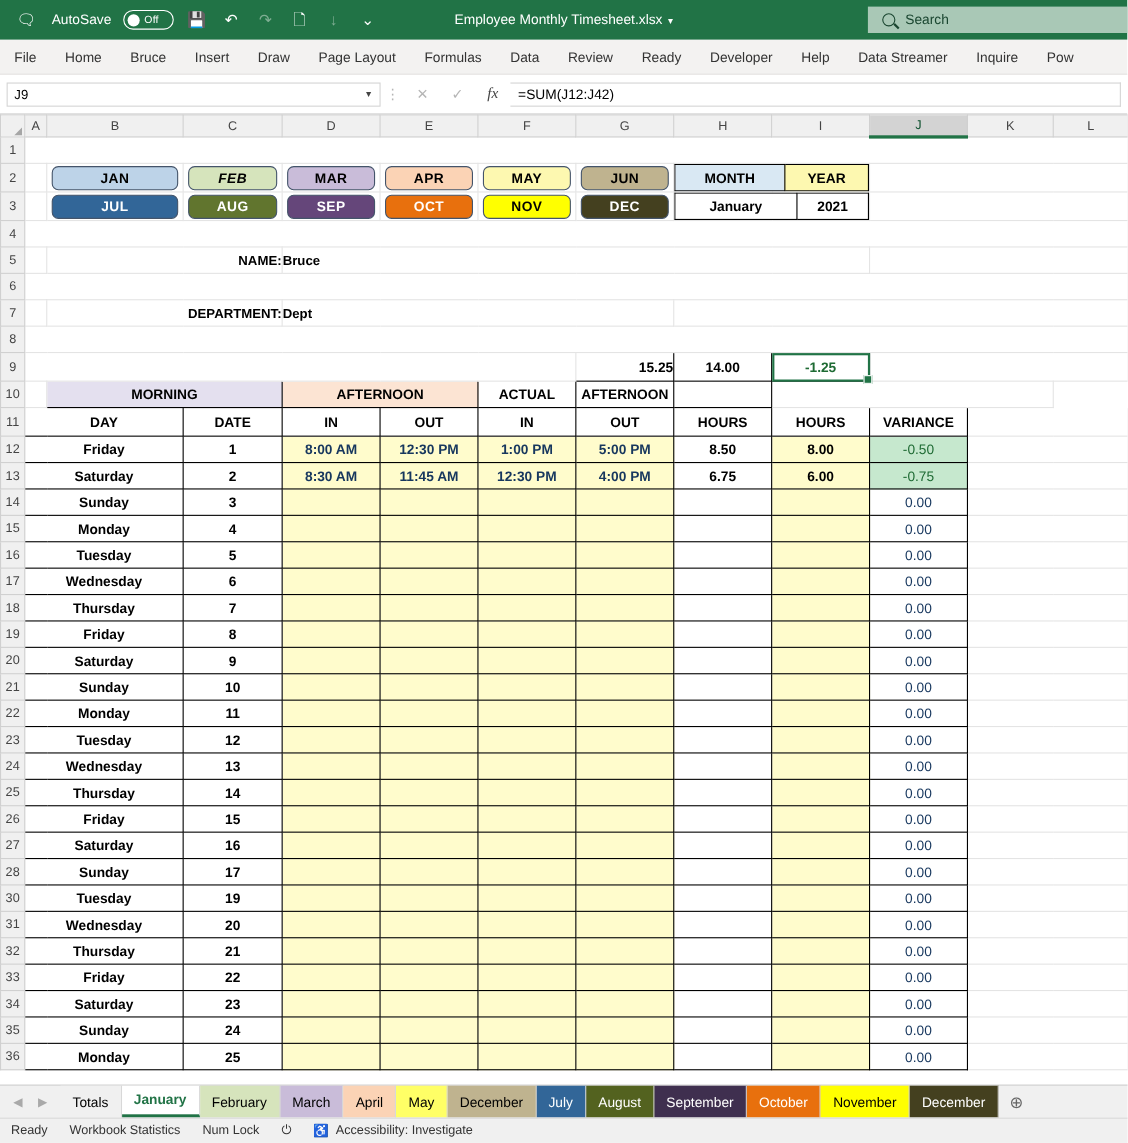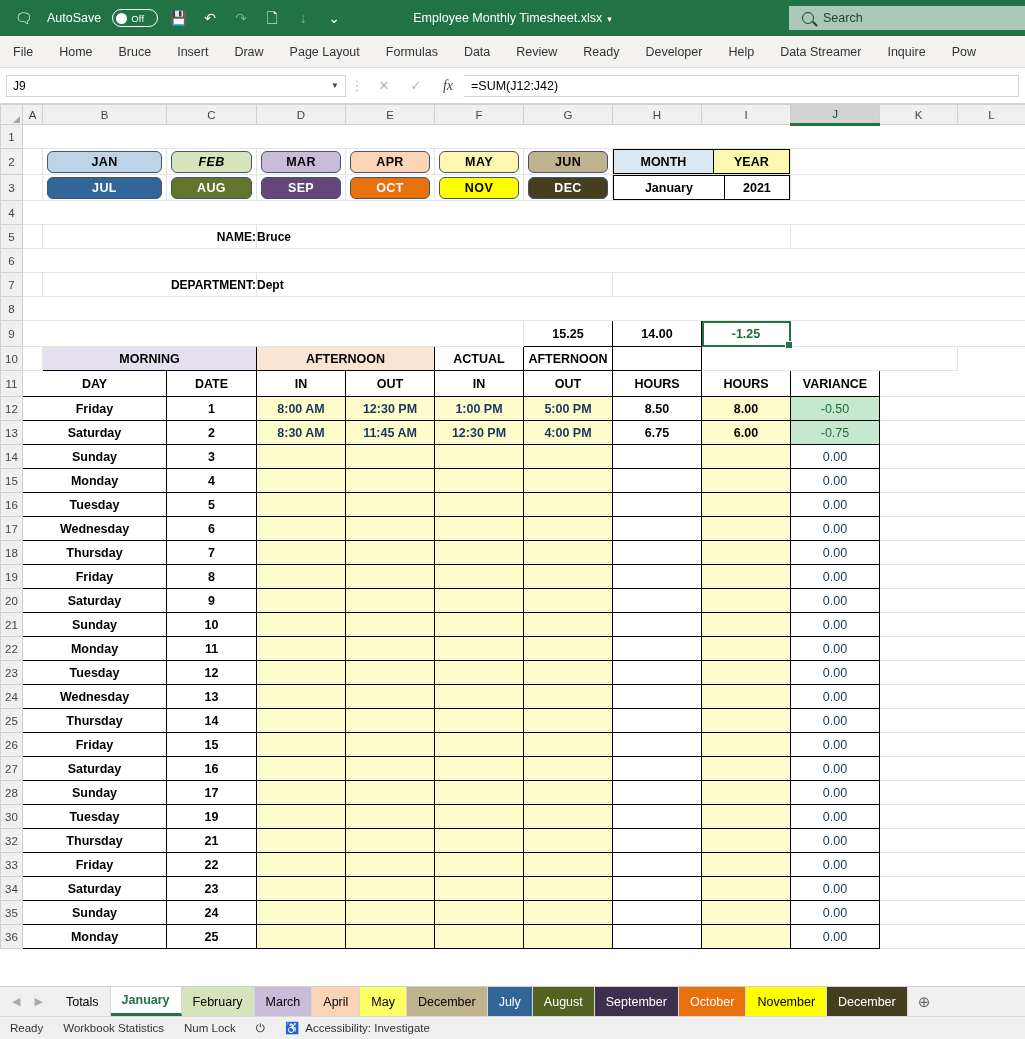--- a/index.html
+++ b/index.html
@@ -334,21 +334,21 @@
           <td class="cell valtxt fill-line" colspan="4">Dept</td>
           <td class="cell" colspan="5" style="height: 24px;"></td>
         </tr>
         <tr>
           <td class="rowhdr">8</td>
           <td class="cell" colspan="12" style="height: 24px;"></td>
         </tr>
         <tr>
           <td class="rowhdr">9</td>
           <td class="cell" colspan="6" style="height: 26px;"></td>
-          <td class="tsc totalval" style="height: 26px;">15.25</td>
+          <td class="tsc totalval" style="height: 26px; text-align: right;">15.25</td>
           <td class="tsc totalval" style="height: 26px;">14.00</td>
           <td class="tsc totalval greencell activecell vargreen" style="height: 26px;">-1.25</td>
           <td class="cell" colspan="3" style="height: 26px;"></td>
         </tr>
         <tr>
           <td class="rowhdr">10</td>
           <td class="cell" colspan="1" style="height: 24px;"></td>
           <td class="tsc hdr-morning" colspan="2" style="height: 24px;">MORNING</td>
           <td class="tsc hdr-afternoon" colspan="2" style="height: 24px;">AFTERNOON</td>
           <td class="tsc" style="height: 24px;">ACTUAL</td>
@@ -587,20 +587,33 @@
           <td class="tsc yellowcell timetxt" colspan="1" style="height: 24px;"></td>
           <td class="tsc" colspan="1" style="height: 24px;"></td>
           <td class="tsc yellowcell" colspan="1" style="height: 24px;"></td>
           <td class="tsc vartxt" colspan="1" style="height: 24px; font-weight: normal;">0.00</td>
           <td class="cell" colspan="3" style="height: 24px;"></td>
         </tr>
         <tr>
           <td class="rowhdr">30</td>
           <td class="tsc" colspan="2" style="height: 24px;">Tuesday</td>
           <td class="tsc" colspan="1" style="height: 24px;">19</td>
+          <td class="tsc yellowcell timetxt" colspan="1" style="height: 24px;"></td>
+          <td class="tsc yellowcell timetxt" colspan="1" style="height: 24px;"></td>
+          <td class="tsc yellowcell timetxt" colspan="1" style="height: 24px;"></td>
+          <td class="tsc yellowcell timetxt" colspan="1" style="height: 24px;"></td>
+          <td class="tsc" colspan="1" style="height: 24px;"></td>
+          <td class="tsc yellowcell" colspan="1" style="height: 24px;"></td>
+          <td class="tsc vartxt" colspan="1" style="height: 24px; font-weight: normal;">0.00</td>
+          <td class="cell" colspan="3" style="height: 24px;"></td>
+        </tr>
+        <tr>
+          <td class="rowhdr">31</td>
+          <td class="tsc" colspan="2" style="height: 24px;">Wednesday</td>
+          <td class="tsc" colspan="1" style="height: 24px;">20</td>
           <td class="tsc yellowcell timetxt" colspan="1" style="height: 24px;"></td>
           <td class="tsc yellowcell timetxt" colspan="1" style="height: 24px;"></td>
           <td class="tsc yellowcell timetxt" colspan="1" style="height: 24px;"></td>
           <td class="tsc yellowcell timetxt" colspan="1" style="height: 24px;"></td>
           <td class="tsc" colspan="1" style="height: 24px;"></td>
           <td class="tsc yellowcell" colspan="1" style="height: 24px;"></td>
           <td class="tsc vartxt" colspan="1" style="height: 24px; font-weight: normal;">0.00</td>
           <td class="cell" colspan="3" style="height: 24px;"></td>
         </tr>
         <tr>

